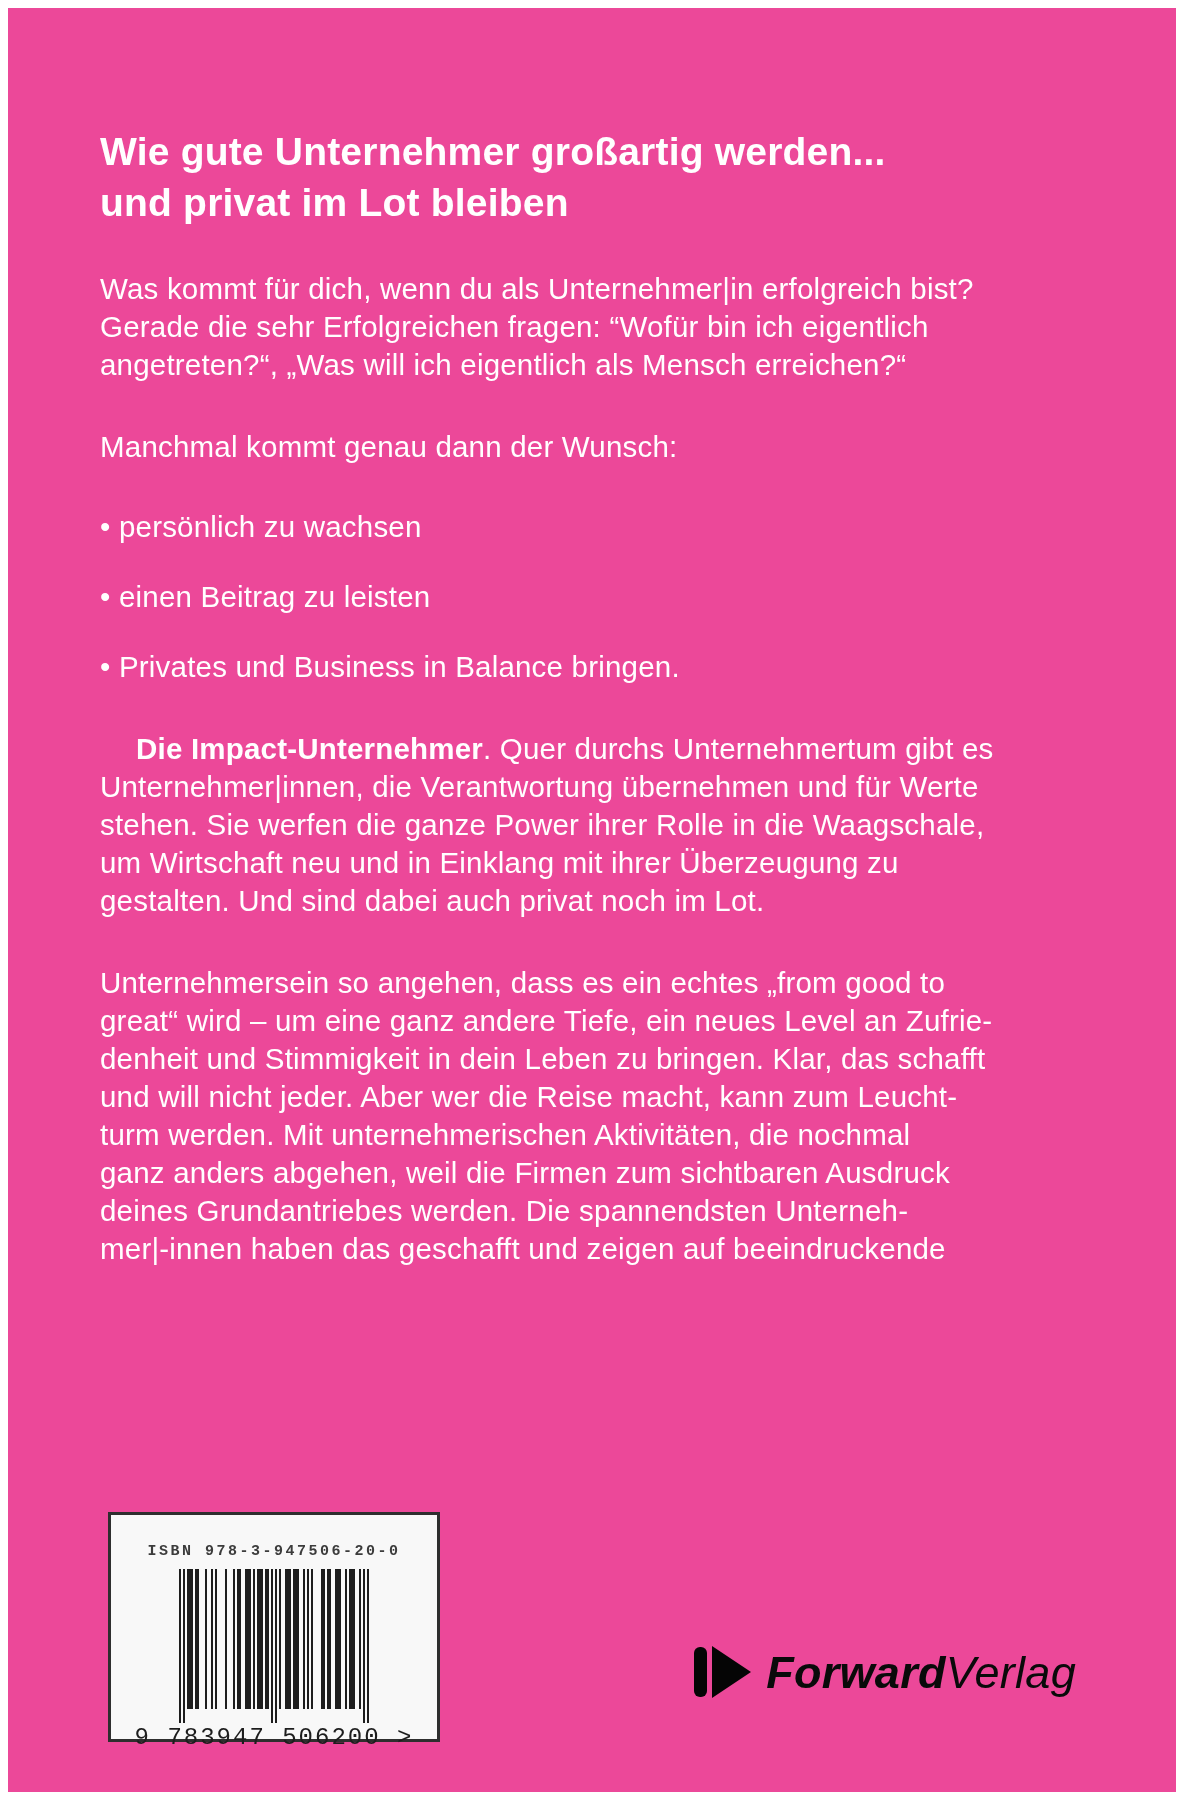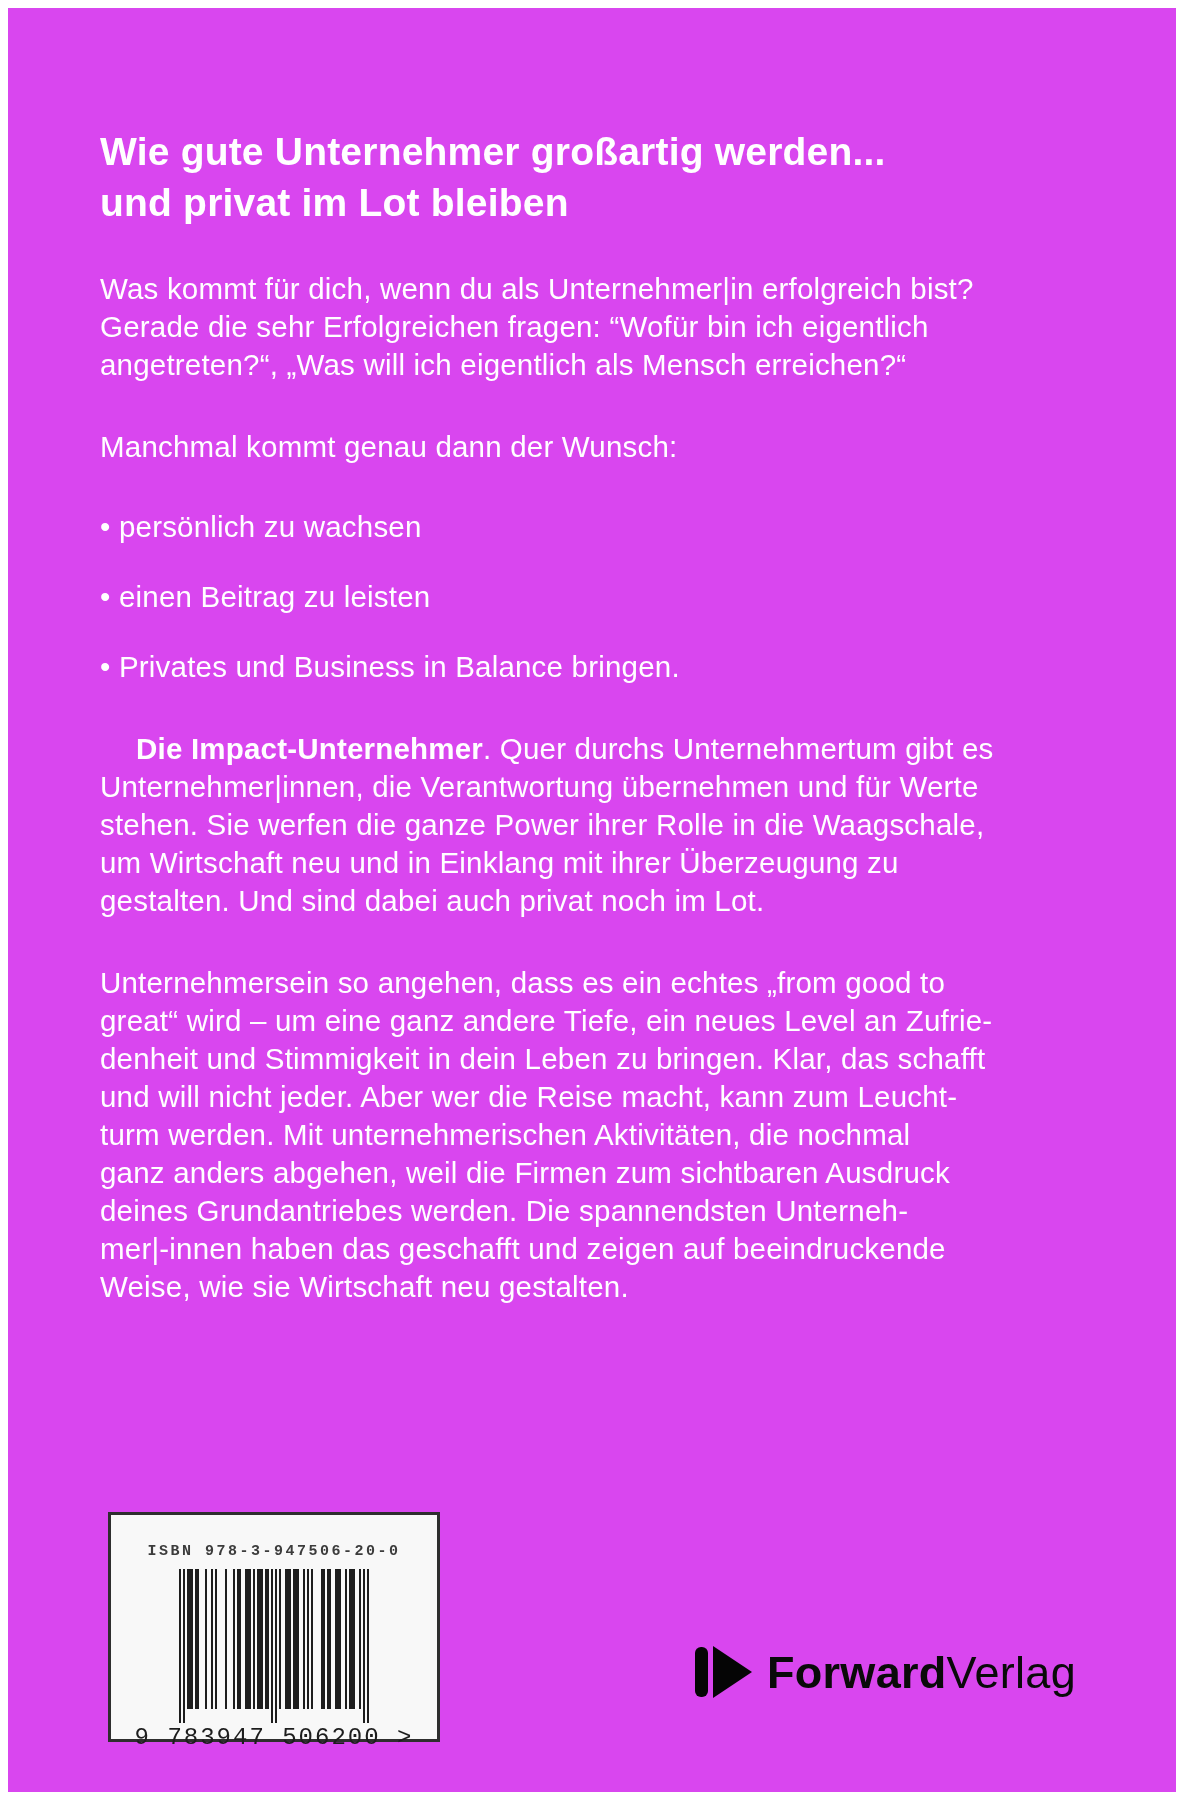--- a/index.html
+++ b/index.html
@@ -1,18 +1,18 @@
 <!DOCTYPE html>
 <html lang="de"><head>
 <meta charset="utf-8">
 <style>
   html,body{margin:0;padding:0;background:#ffffff;}
   .page{
     position:relative;width:1184px;height:1800px;box-sizing:border-box;
-    background:#d946ef;border:8px solid #ffffff;overflow:hidden;
+    background:#ec4899;border:8px solid #ffffff;overflow:hidden;
     font-family:"Liberation Sans","DejaVu Sans",sans-serif;color:#ffffff;
     -webkit-font-smoothing:antialiased;
   }
   .content{position:absolute;left:92px;top:118px;width:1010px;}
   .headline{font-size:39px;line-height:51px;font-weight:700;margin:0 0 42px;letter-spacing:.2px;}
   .para{font-size:29.5px;line-height:38px;font-weight:400;margin:0 0 44px;letter-spacing:.2px;}
   .line{display:block;white-space:nowrap;}
   .bullets{list-style:none;margin:0 0 46px;padding:0;font-size:29.5px;letter-spacing:.2px;}
   .bullets .bullet{line-height:34px;white-space:nowrap;margin-top:36px;}
   .bullets .bullet::before{content:"\2022\00a0";}
@@ -26,21 +26,21 @@
   .isbn-line{
     font-family:"Liberation Mono","DejaVu Sans Mono",monospace;
     font-size:15px;font-weight:700;letter-spacing:2.5px;color:#3c3c3c;white-space:nowrap;
   }
   .bars{display:block;margin:9px auto 0;}
   .ean-digits{
     font-family:"Liberation Mono","DejaVu Sans Mono",monospace;
     font-size:24px;letter-spacing:2px;color:#1d1d1d;margin-top:1px;white-space:nowrap;
   }
   
-  .publisher{position:absolute;right:100px;bottom:94px;display:flex;align-items:center;gap:15px;color:#0a0a0a;}
+  .publisher{position:absolute;right:100px;bottom:94px;display:flex;align-items:center;gap:15px;color:#0a0a0a;font-style:italic;}
   .ff-icon{display:flex;align-items:center;gap:5px;}
   .ff-bar{width:13px;height:50px;background:#050505;border-radius:6px;}
   .ff-tri{width:0;height:0;border-top:26px solid transparent;border-bottom:26px solid transparent;border-left:39px solid #050505;}
   .pub-name{font-size:45px;letter-spacing:.3px;line-height:1;}
   .pub-name strong{font-weight:700;}
   .pub-name .pub-regular{font-weight:400;}
 </style>
 </head>
 <body>
 
@@ -73,21 +73,20 @@
 
     <p class="para">
         <span class="line">Unternehmersein so angehen, dass es ein echtes „from good to</span>
         <span class="line">great“ wird – um eine ganz andere Tiefe, ein neues Level an Zufrie-</span>
         <span class="line">denheit und Stimmigkeit in dein Leben zu bringen. Klar, das schafft</span>
         <span class="line">und will nicht jeder. Aber wer die Reise macht, kann zum Leucht-</span>
         <span class="line">turm werden. Mit unternehmerischen Aktivitäten, die nochmal</span>
         <span class="line">ganz anders abgehen, weil die Firmen zum sichtbaren Ausdruck</span>
         <span class="line">deines Grundantriebes werden. Die spannendsten Unterneh-</span>
         <span class="line">mer|-innen haben das geschafft und zeigen auf beeindruckende</span>
-        <span class="line">Weise, wie sie Wirtschaft neu gestalten.</span>
       </p>
 
 
   </main>
 
   <div class="barcode-box">
     <div class="isbn-line">ISBN 978-3-947506-20-0</div>
     <svg class="bars" width="190" height="154" viewBox="0 0 190 154">
         <rect x="0" y="0" width="2" height="154" fill="#1d1d1d"></rect>
         <rect x="4" y="0" width="2" height="154" fill="#1d1d1d"></rect>

